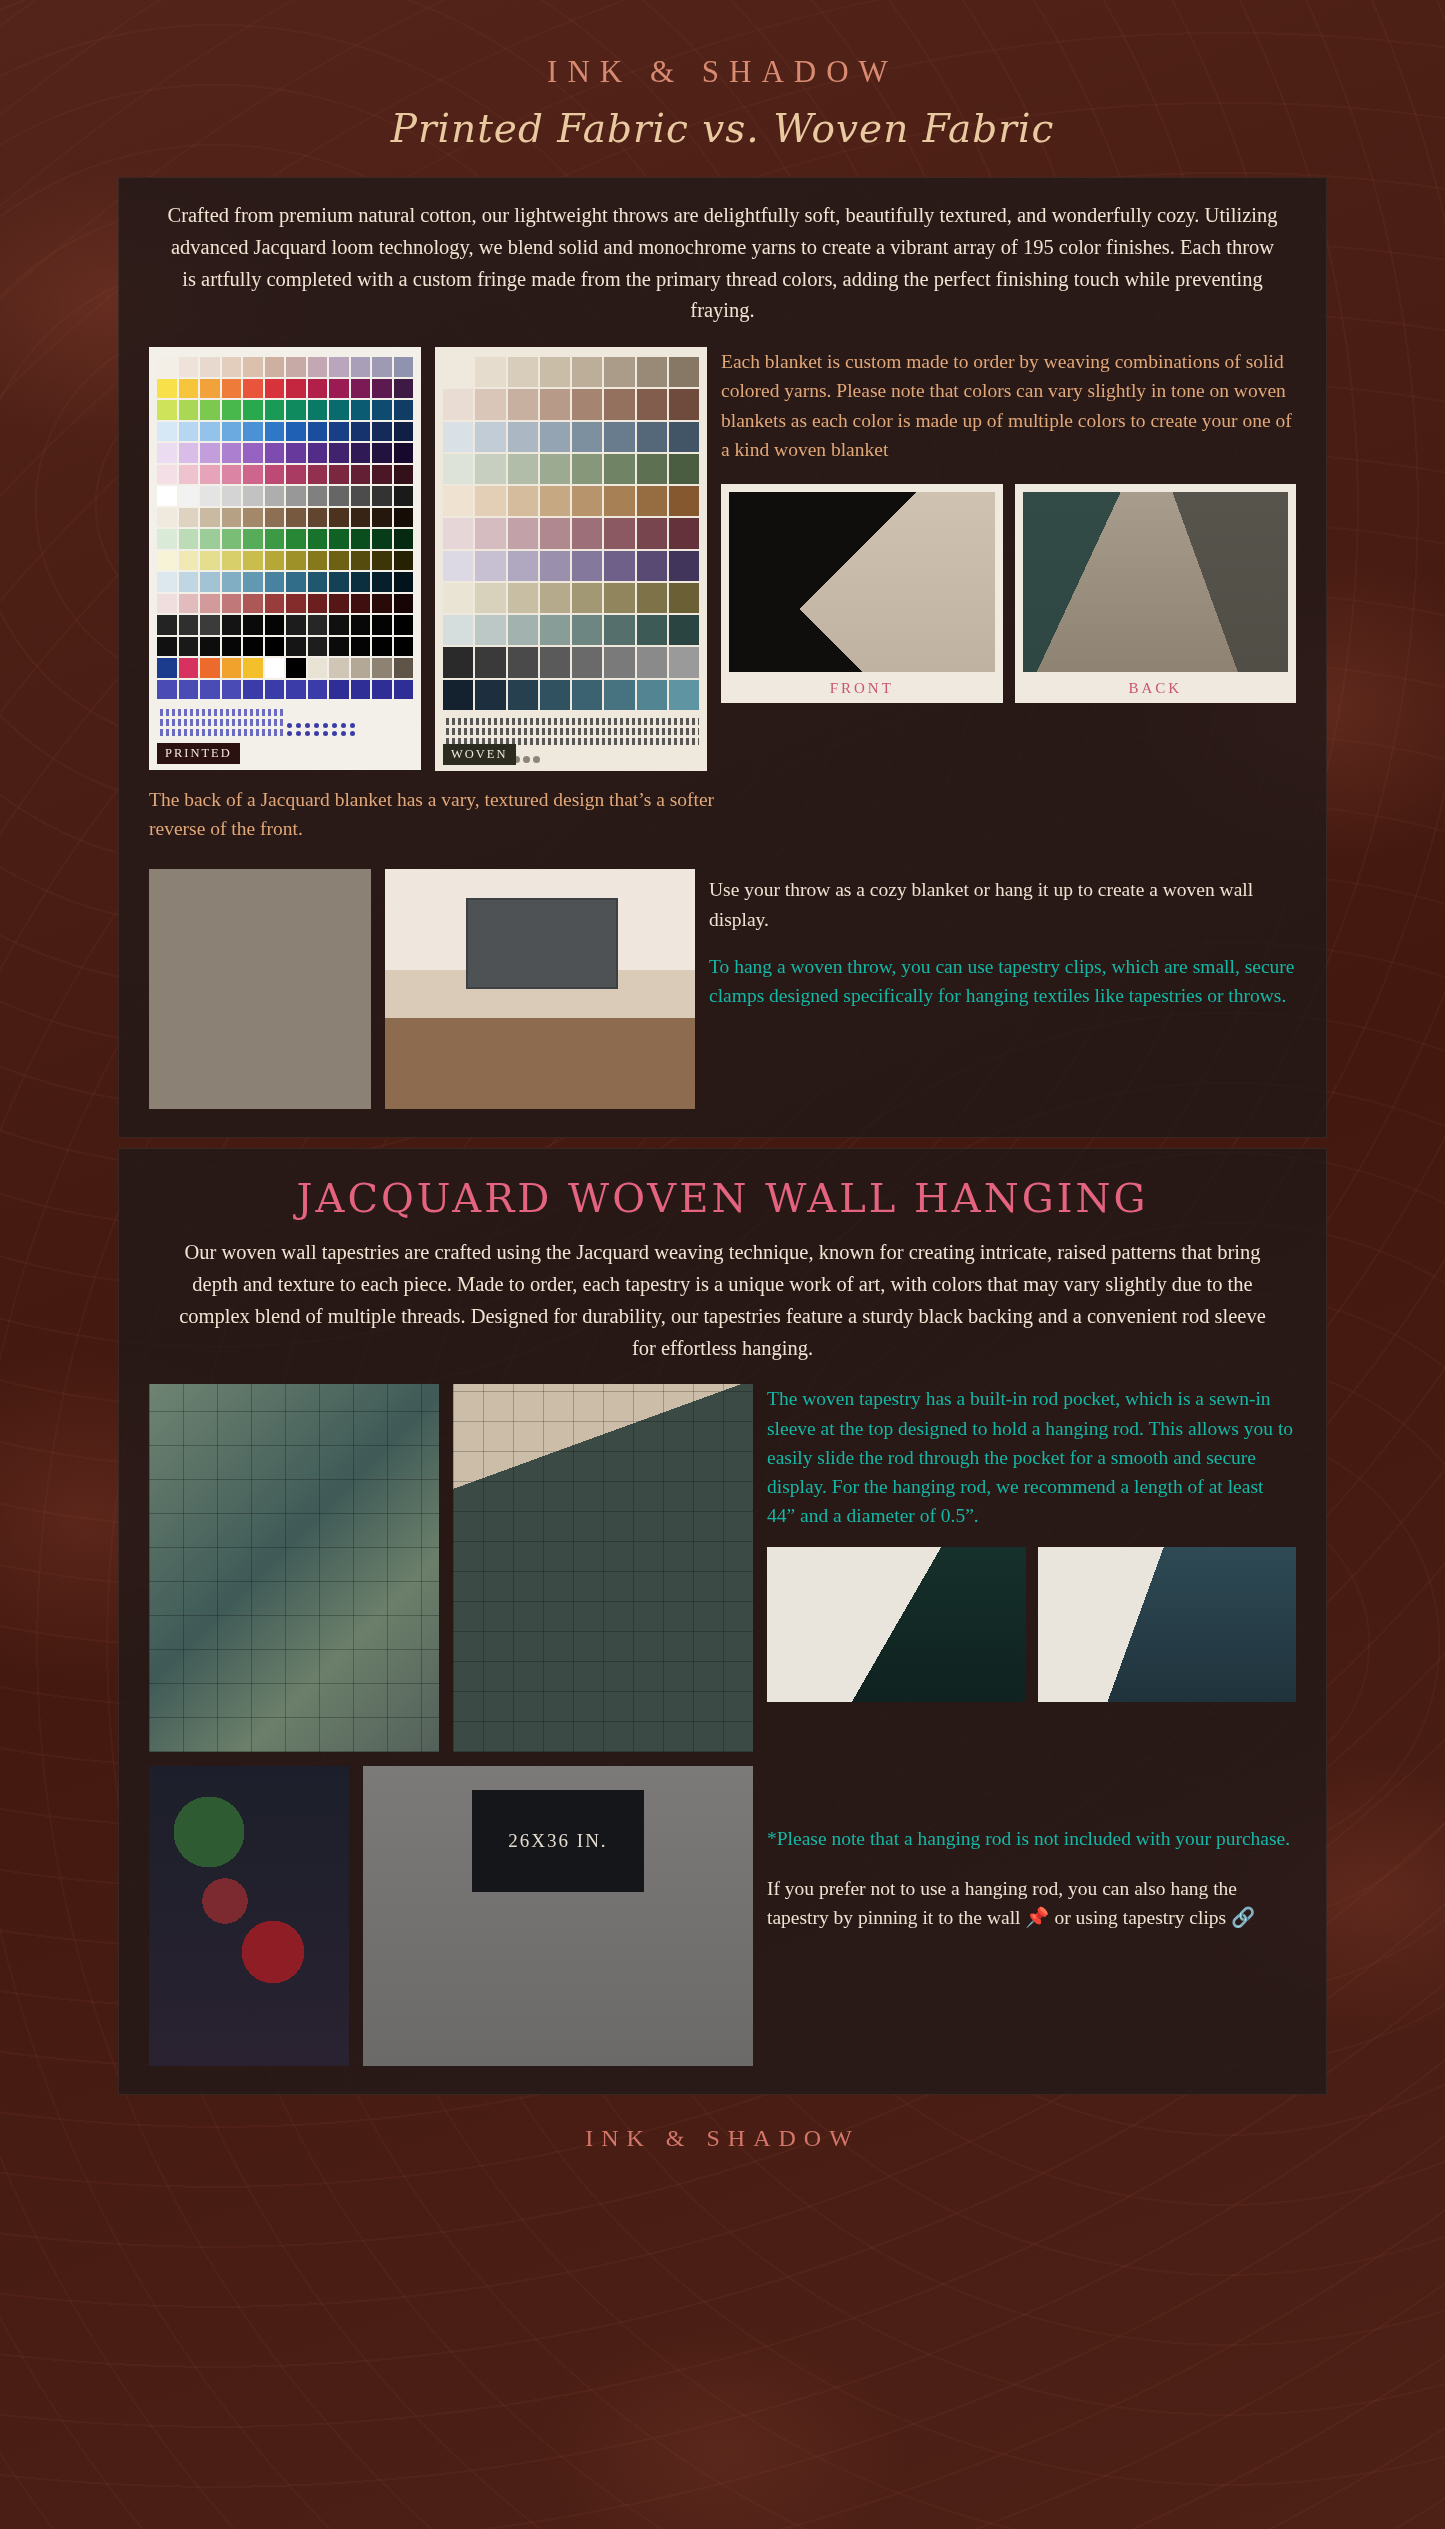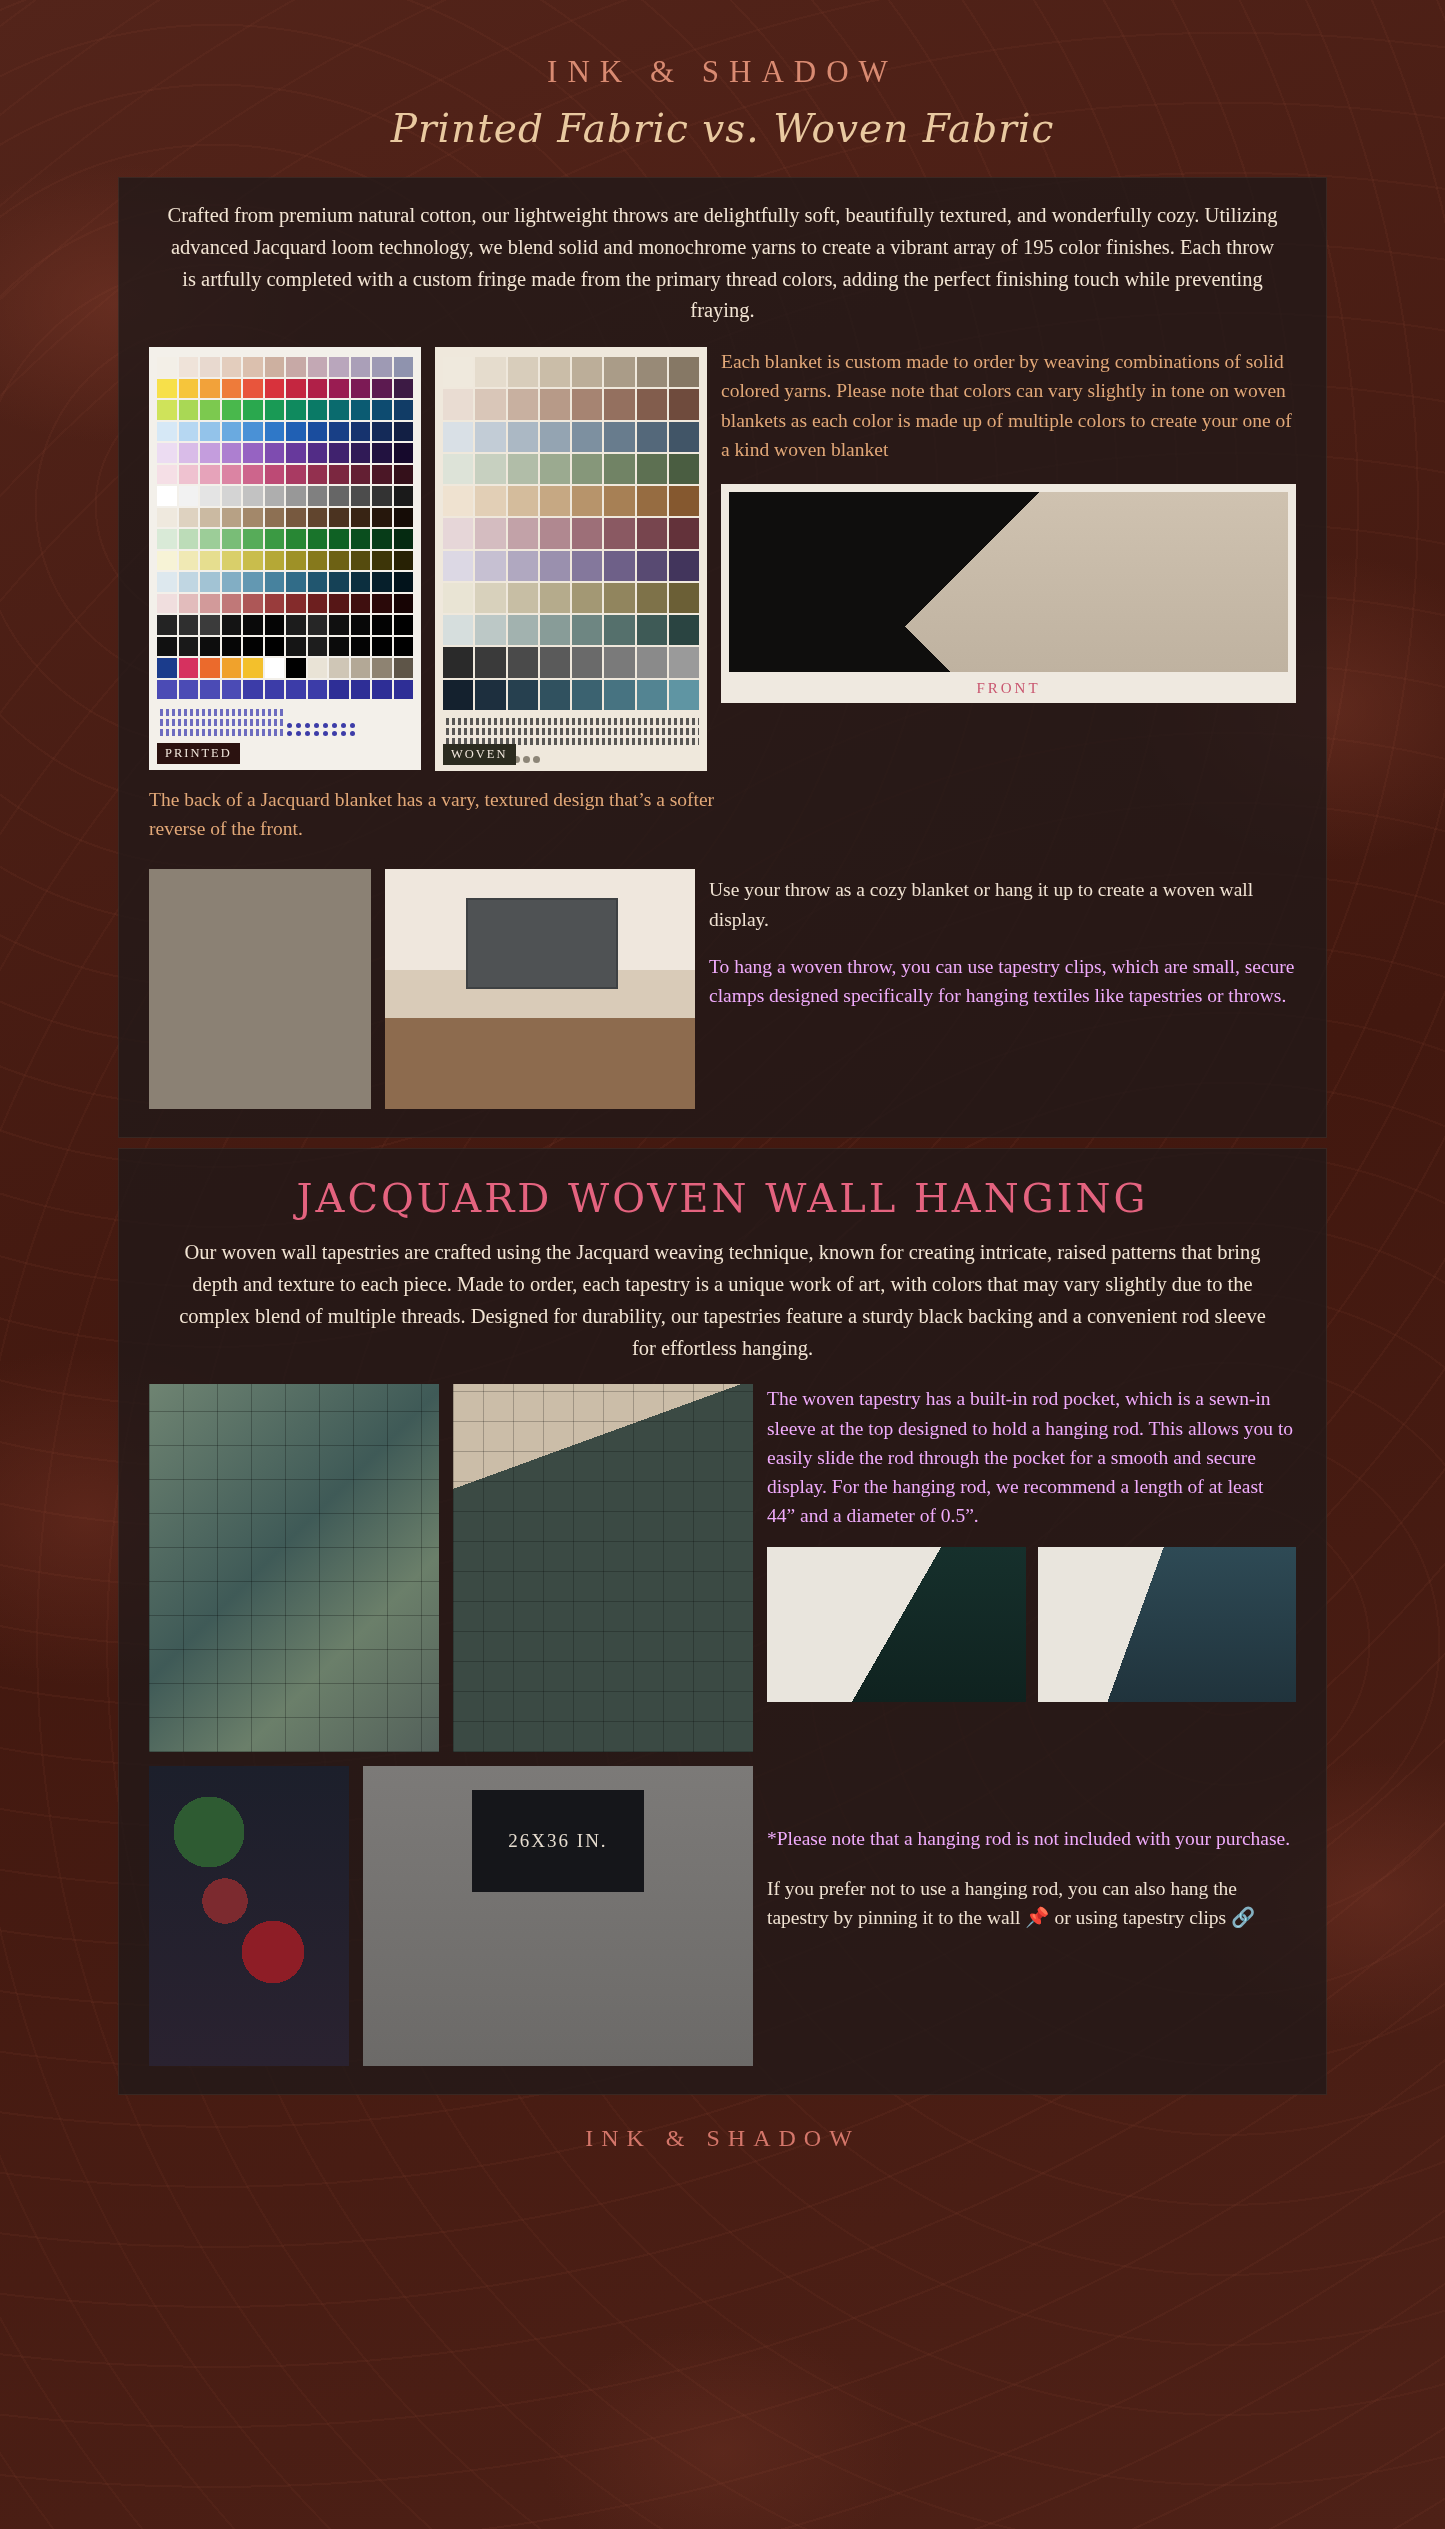--- a/index.html
+++ b/index.html
@@ -90,21 +90,21 @@
     font-family: "Liberation Serif", serif;
   }
 
   .note-text {
     color: #e2a878;
     font-size: 19.5px;
     line-height: 1.5;
     font-family: "Liberation Serif", serif;
   }
   .note-text.cream { color: #f0e2d2; }
-  .note-text.pale { color: #f0abfc; }
+  .note-text.pale { color: #14b8a6; }
 
   
   .row { display: flex; gap: 14px; align-items: flex-start; }
   .chart-card {
     background: #f3f0ea;
     padding: 10px 8px 8px 8px;
     position: relative;
   }
   .grid-swatch { display: grid; gap: 2px; }
   .chip { width: 100%; aspect-ratio: 1 / 1; }
@@ -578,20 +578,24 @@
         <div class="chart-label woven">WOVEN</div>
       </div>
 
       <div style="flex:1;display:flex;flex-direction:column;gap:14px;">
         <div class="note-text">Each blanket is custom made to order by weaving combinations of solid colored yarns. Please note that colors can vary slightly in tone on woven blankets as each color is made up of multiple colors to create your one of a kind woven blanket</div>
         <div class="row" style="gap:12px;margin-top:6px;">
           <div class="photo-card" style="flex:1;">
             <div class="photo fr-weave" style="height:180px;"></div>
             <div class="cap">FRONT</div>
           </div>
+          <div class="photo-card" style="flex:1;">
+            <div class="photo bk-weave" style="height:180px;"></div>
+            <div class="cap">BACK</div>
+          </div>
         </div>
       </div>
     </div>
 
     <div class="note-text" style="margin-top:14px;width:600px;">The back of a Jacquard blanket has a vary, textured design that’s a softer reverse of the front.</div>
 
     <div class="row" style="margin-top:26px;gap:14px;">
       <div class="photo blanket-hang" style="width:222px;height:240px;"></div>
       <div class="photo room-shot" style="width:310px;height:240px;"></div>
       <div style="flex:1;display:flex;flex-direction:column;gap:18px;padding-top:6px;">

